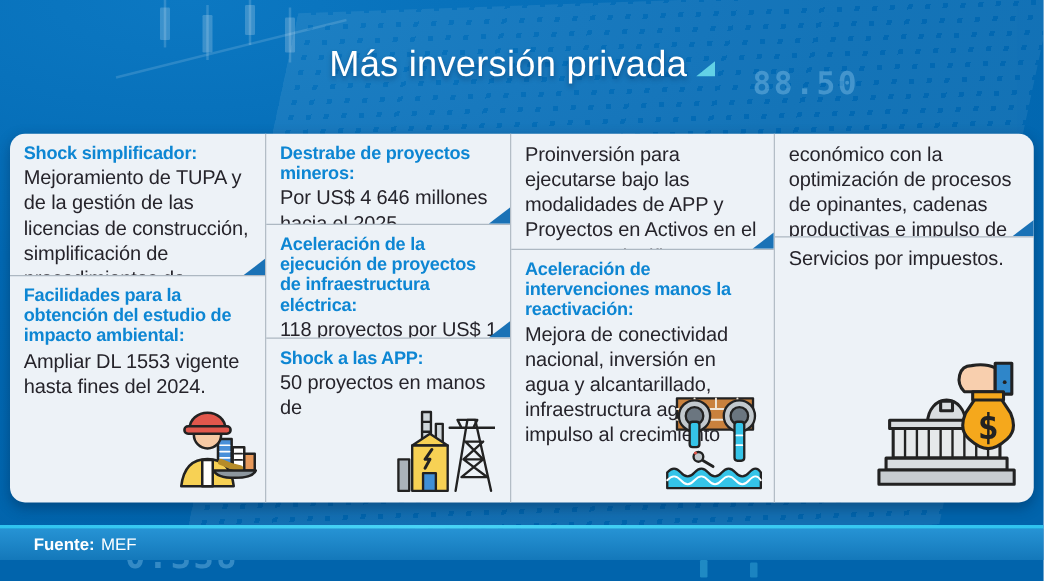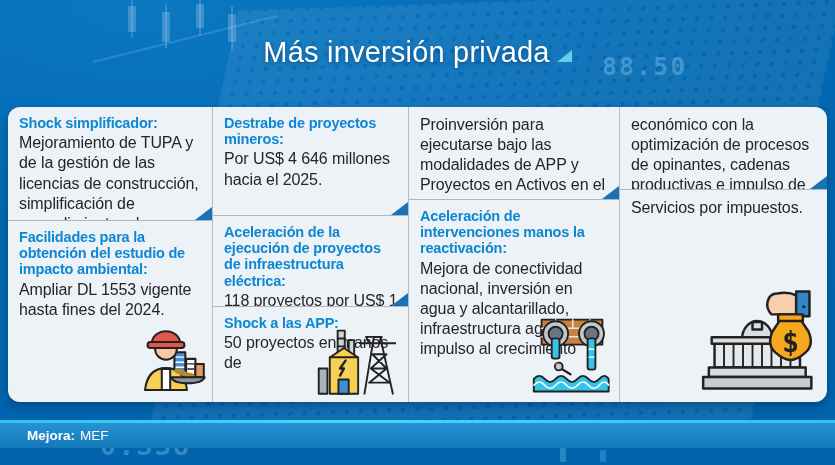--- a/index.html
+++ b/index.html
@@ -110,21 +110,21 @@
             <path d="M33 40a17 15 0 0 1 34 0z" fill="#e2574c"></path>
             <rect x="28" y="38" width="44" height="7" rx="3.5" fill="#e2574c"></rect>
             <path d="M63 72c6 3 12 5 18 6" fill="none" stroke="#b68c28" stroke-width="6"></path>
             <path d="M56 80h40c-2 5-8 7-20 7s-18-2-20-7z" fill="#8d979f"></path>
           </g>
         </svg>
       </div>
     </div>
 
     <div class="col col-2">
-        <div class="sec has-div" style="height: 109px;">
+        <div class="sec has-div" style="height: 73px;">
           <div class="sec-h">Destrabe de proyectos mineros:</div>
           <div class="sec-b"><span>Por </span><b>US$ 4 646</b><span> millones hacia el 2025.</span></div>
           <div class="fold"></div>
         </div>
         <div class="sec has-div" style="height: 91px;">
           <div class="sec-h">Aceleración de la ejecución de proyectos de infraestructura eléctrica:</div>
           <div class="sec-b"><b>118 proyectos</b><span> por </span><b>US$ 1 584</b><span> millones.</span></div>
           <div class="fold"></div>
         </div>
         <div class="sec" style="flex: 1 1 0%;">
@@ -207,17 +207,17 @@
             <text x="96" y="72" text-anchor="middle" font-family="DejaVu Sans Mono, monospace" font-size="30" font-weight="bold" fill="#222" stroke="none">$</text>
           </g>
         </svg>
       </div>
     </div>
 
   </div>
 
   <div class="footer-line"></div>
   <div class="footer-bar">
-    <span class="flabel">Mejora:</span>
+    <span class="flabel">Fuente:</span>
     <span>MEF</span>
   </div>
 
 </div>
 
 </body></html>

